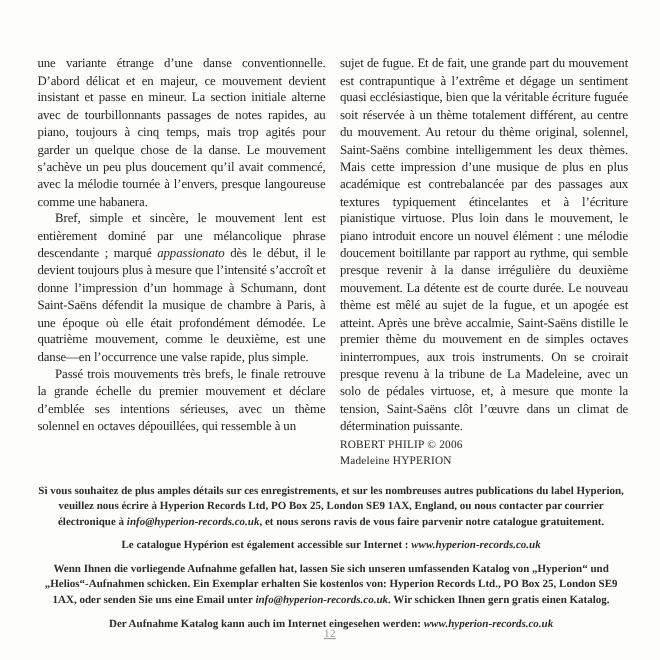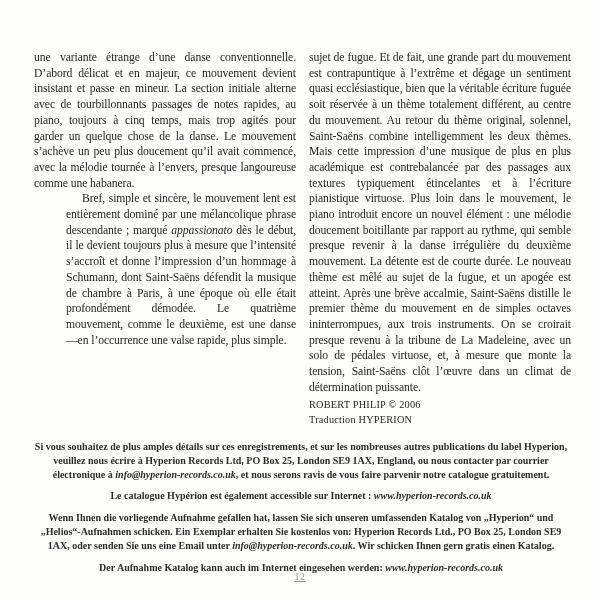--- a/index.html
+++ b/index.html
@@ -26,21 +26,21 @@
     gap: 13px;
   }
   .col {
     width: 262px;
     font-size: 11.7px;
     line-height: 15.7px;
     text-align: justify;
     letter-spacing: -0.1px;
   }
   .col p { margin: 0; }
-  .col p.indent { text-indent: 16px; margin-left: 32px; }
+  .col p.indent { text-indent: 16px; }
   .em { font-style: italic; }
   .credit {
     text-align: left;
     font-size: 10.3px;
     line-height: 14.5px;
     letter-spacing: 0.2px;
   }
   .credit.first { margin-top: 3px !important; }
   .footer {
     position: absolute;
@@ -71,26 +71,27 @@
 
 <div class="sheet">
 
   <div class="columns">
 
     <div class="col">
       <p>une variante étrange d’une danse conventionnelle. D’abord délicat et en majeur, ce mouvement devient insistant et passe en mineur. La section initiale alterne avec de tourbillonnants passages de notes rapides, au piano, toujours à cinq temps, mais trop agités pour garder un quelque chose de la danse. Le mouvement s’achève un peu plus doucement qu’il avait commencé, avec la mélodie tournée à l’envers, presque langoureuse comme une habanera.</p>
       <p class="indent">
         <span>Bref, simple et sincère, le mouvement lent est entièrement dominé par une mélancolique phrase descendante ; marqué </span><span class="em">appassionato</span><span> dès le début, il le devient toujours plus à mesure que l’intensité s’accroît et donne l’impression d’un hommage à Schumann, dont Saint-Saëns défendit la musique de chambre à Paris, à une époque où elle était profondément démodée. Le quatrième mouvement, comme le deuxième, est une danse—en l’occurrence une valse rapide, plus simple.</span>
       </p>
+      <p class="indent">Passé trois mouvements très brefs, le finale retrouve la grande échelle du premier mouvement et déclare d’emblée ses intentions sérieuses, avec un thème solennel en octaves dépouillées, qui ressemble à un</p>
     </div>
 
     <div class="col">
       <p>sujet de fugue. Et de fait, une grande part du mouvement est contrapuntique à l’extrême et dégage un sentiment quasi ecclésiastique, bien que la véritable écriture fuguée soit réservée à un thème totalement différent, au centre du mouvement. Au retour du thème original, solennel, Saint-Saëns combine intelligemment les deux thèmes. Mais cette impression d’une musique de plus en plus académique est contrebalancée par des passages aux textures typiquement étincelantes et à l’écriture pianistique virtuose. Plus loin dans le mouvement, le piano introduit encore un nouvel élément : une mélodie doucement boitillante par rapport au rythme, qui semble presque revenir à la danse irrégulière du deuxième mouvement. La détente est de courte durée. Le nouveau thème est mêlé au sujet de la fugue, et un apogée est atteint. Après une brève accalmie, Saint-Saëns distille le premier thème du mouvement en de simples octaves ininterrompues, aux trois instruments. On se croirait presque revenu à la tribune de La Madeleine, avec un solo de pédales virtuose, et, à mesure que monte la tension, Saint-Saëns clôt l’œuvre dans un climat de détermination puissante.</p>
       <p class="credit first">ROBERT PHILIP © 2006</p>
-      <p class="credit">Traduction HYPERION</p>
+      <p class="credit">Madeleine HYPERION</p>
     </div>
 
   </div>
 
   <div class="footer">
 
     <p>
       <span>Si vous souhaitez de plus amples détails sur ces enregistrements, et sur les nombreuses autres publications du label Hyperion, veuillez nous écrire à Hyperion Records Ltd, PO Box 25, London SE9 1AX, England, ou nous contacter par courrier électronique à </span><span class="em">info@hyperion-records.co.uk</span><span>, et nous serons ravis de vous faire parvenir notre catalogue gratuitement.</span>
     </p>
 

